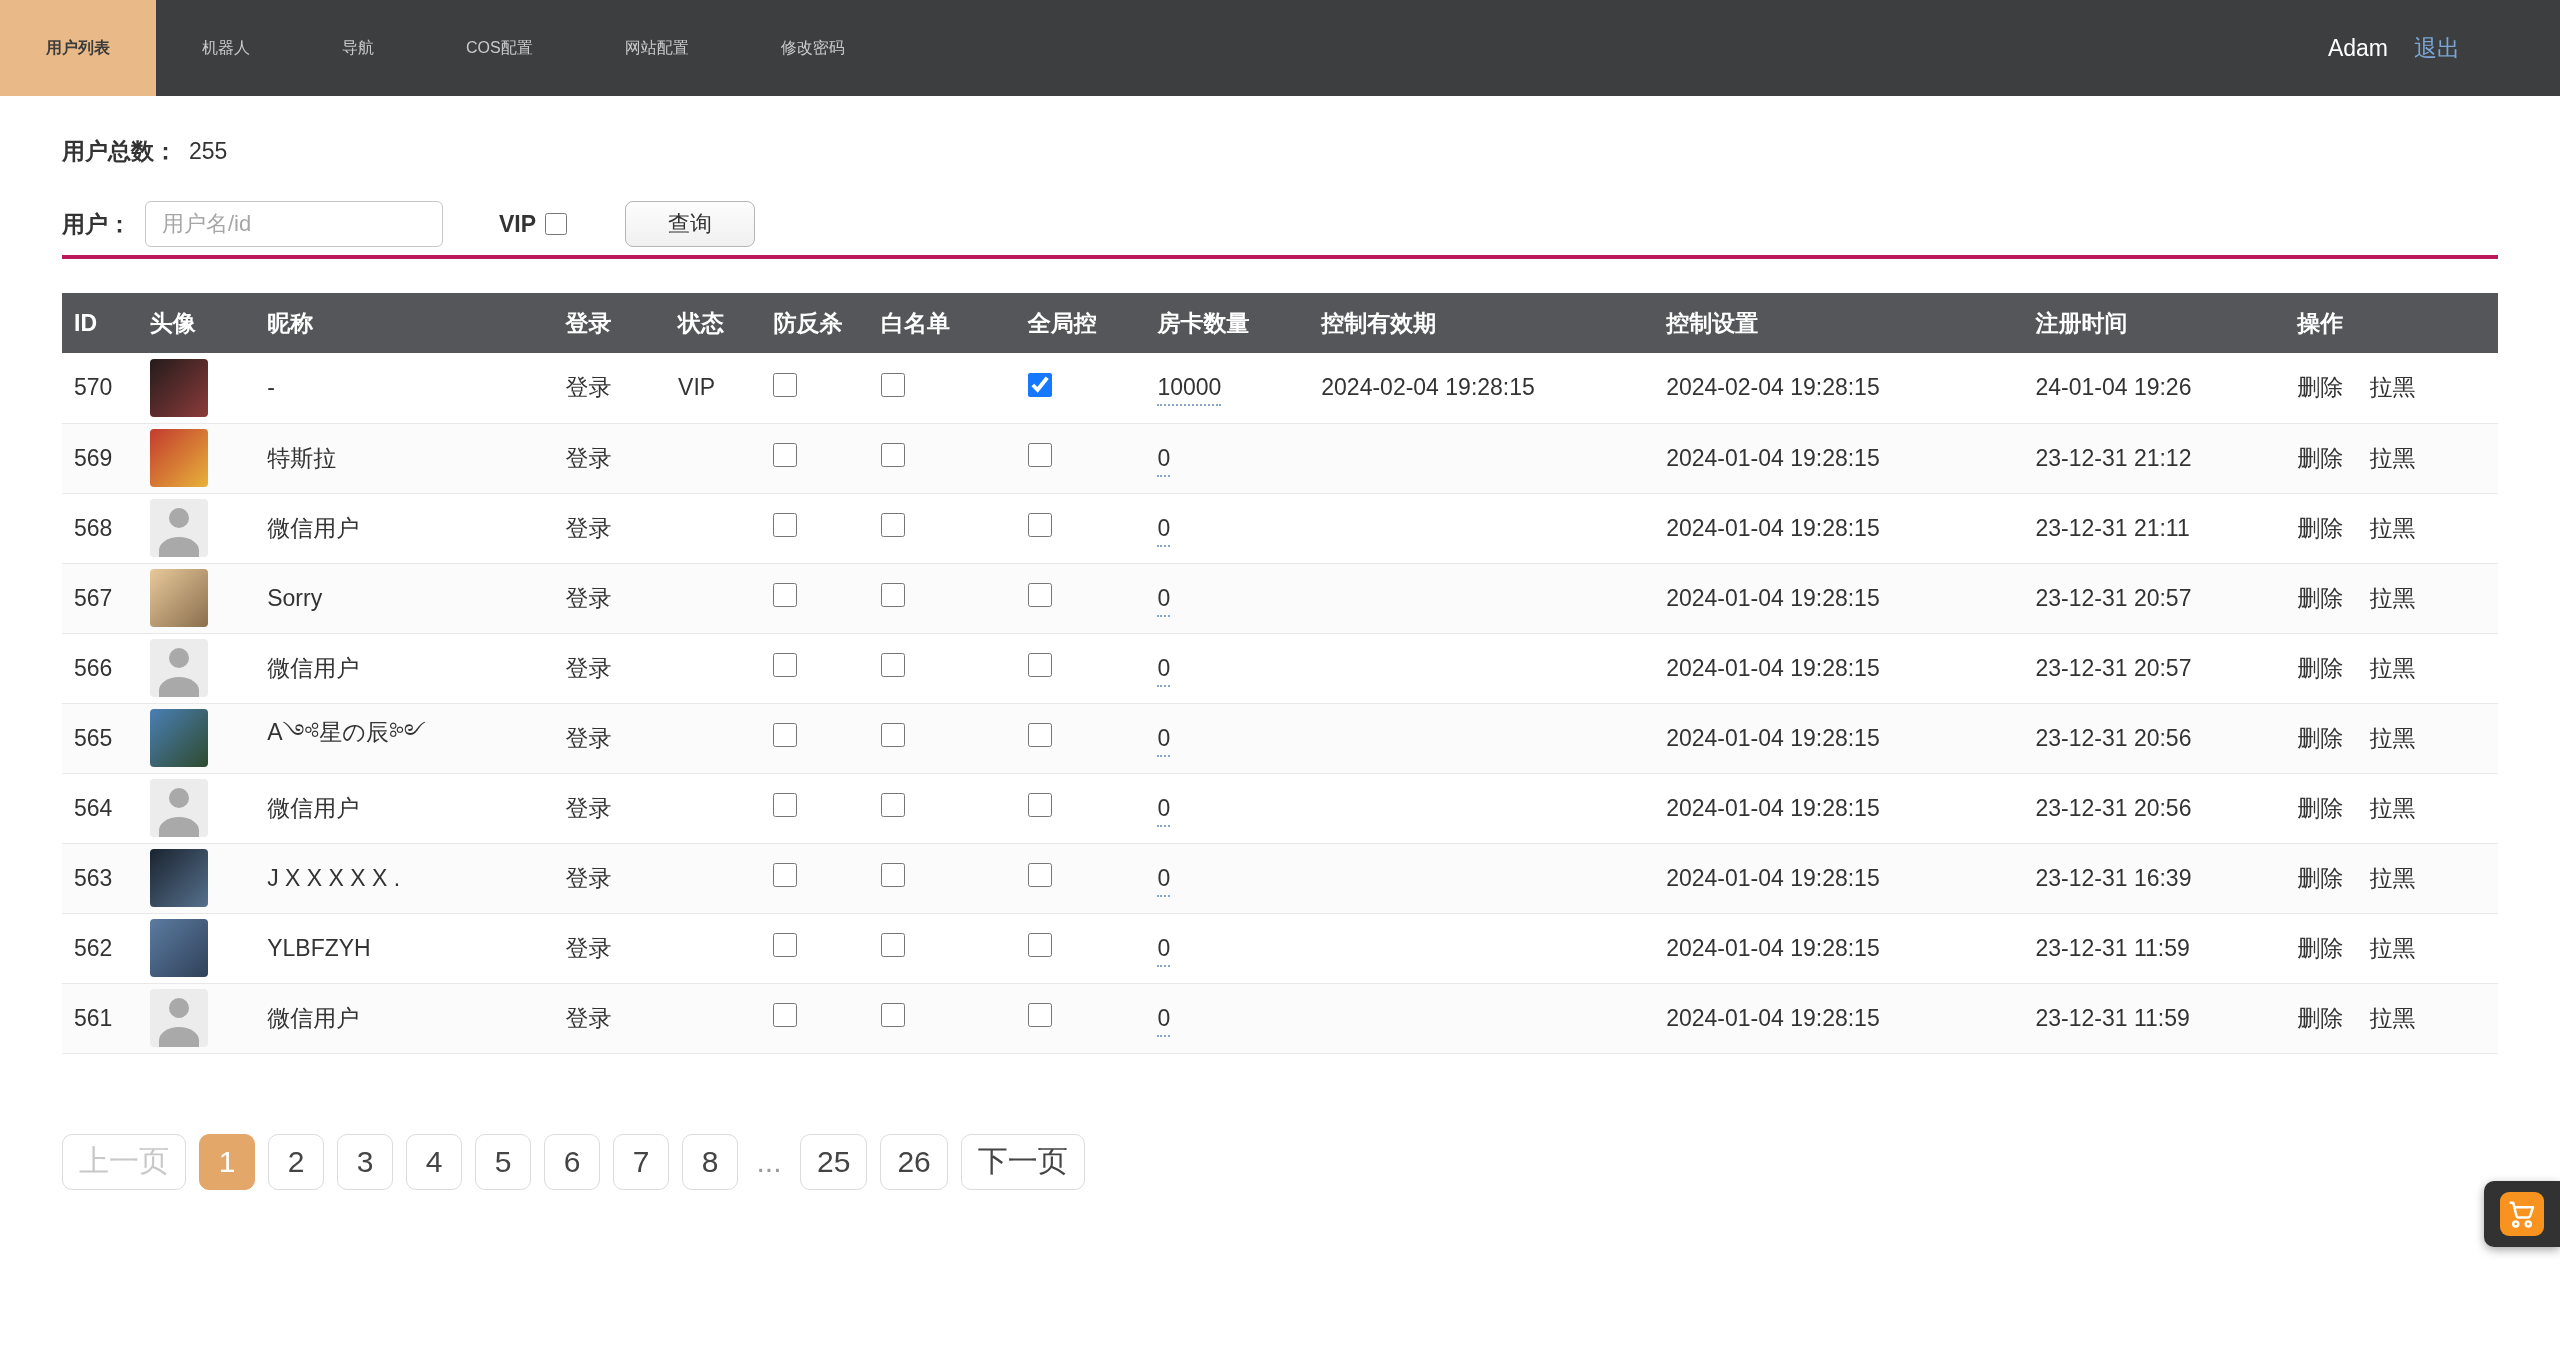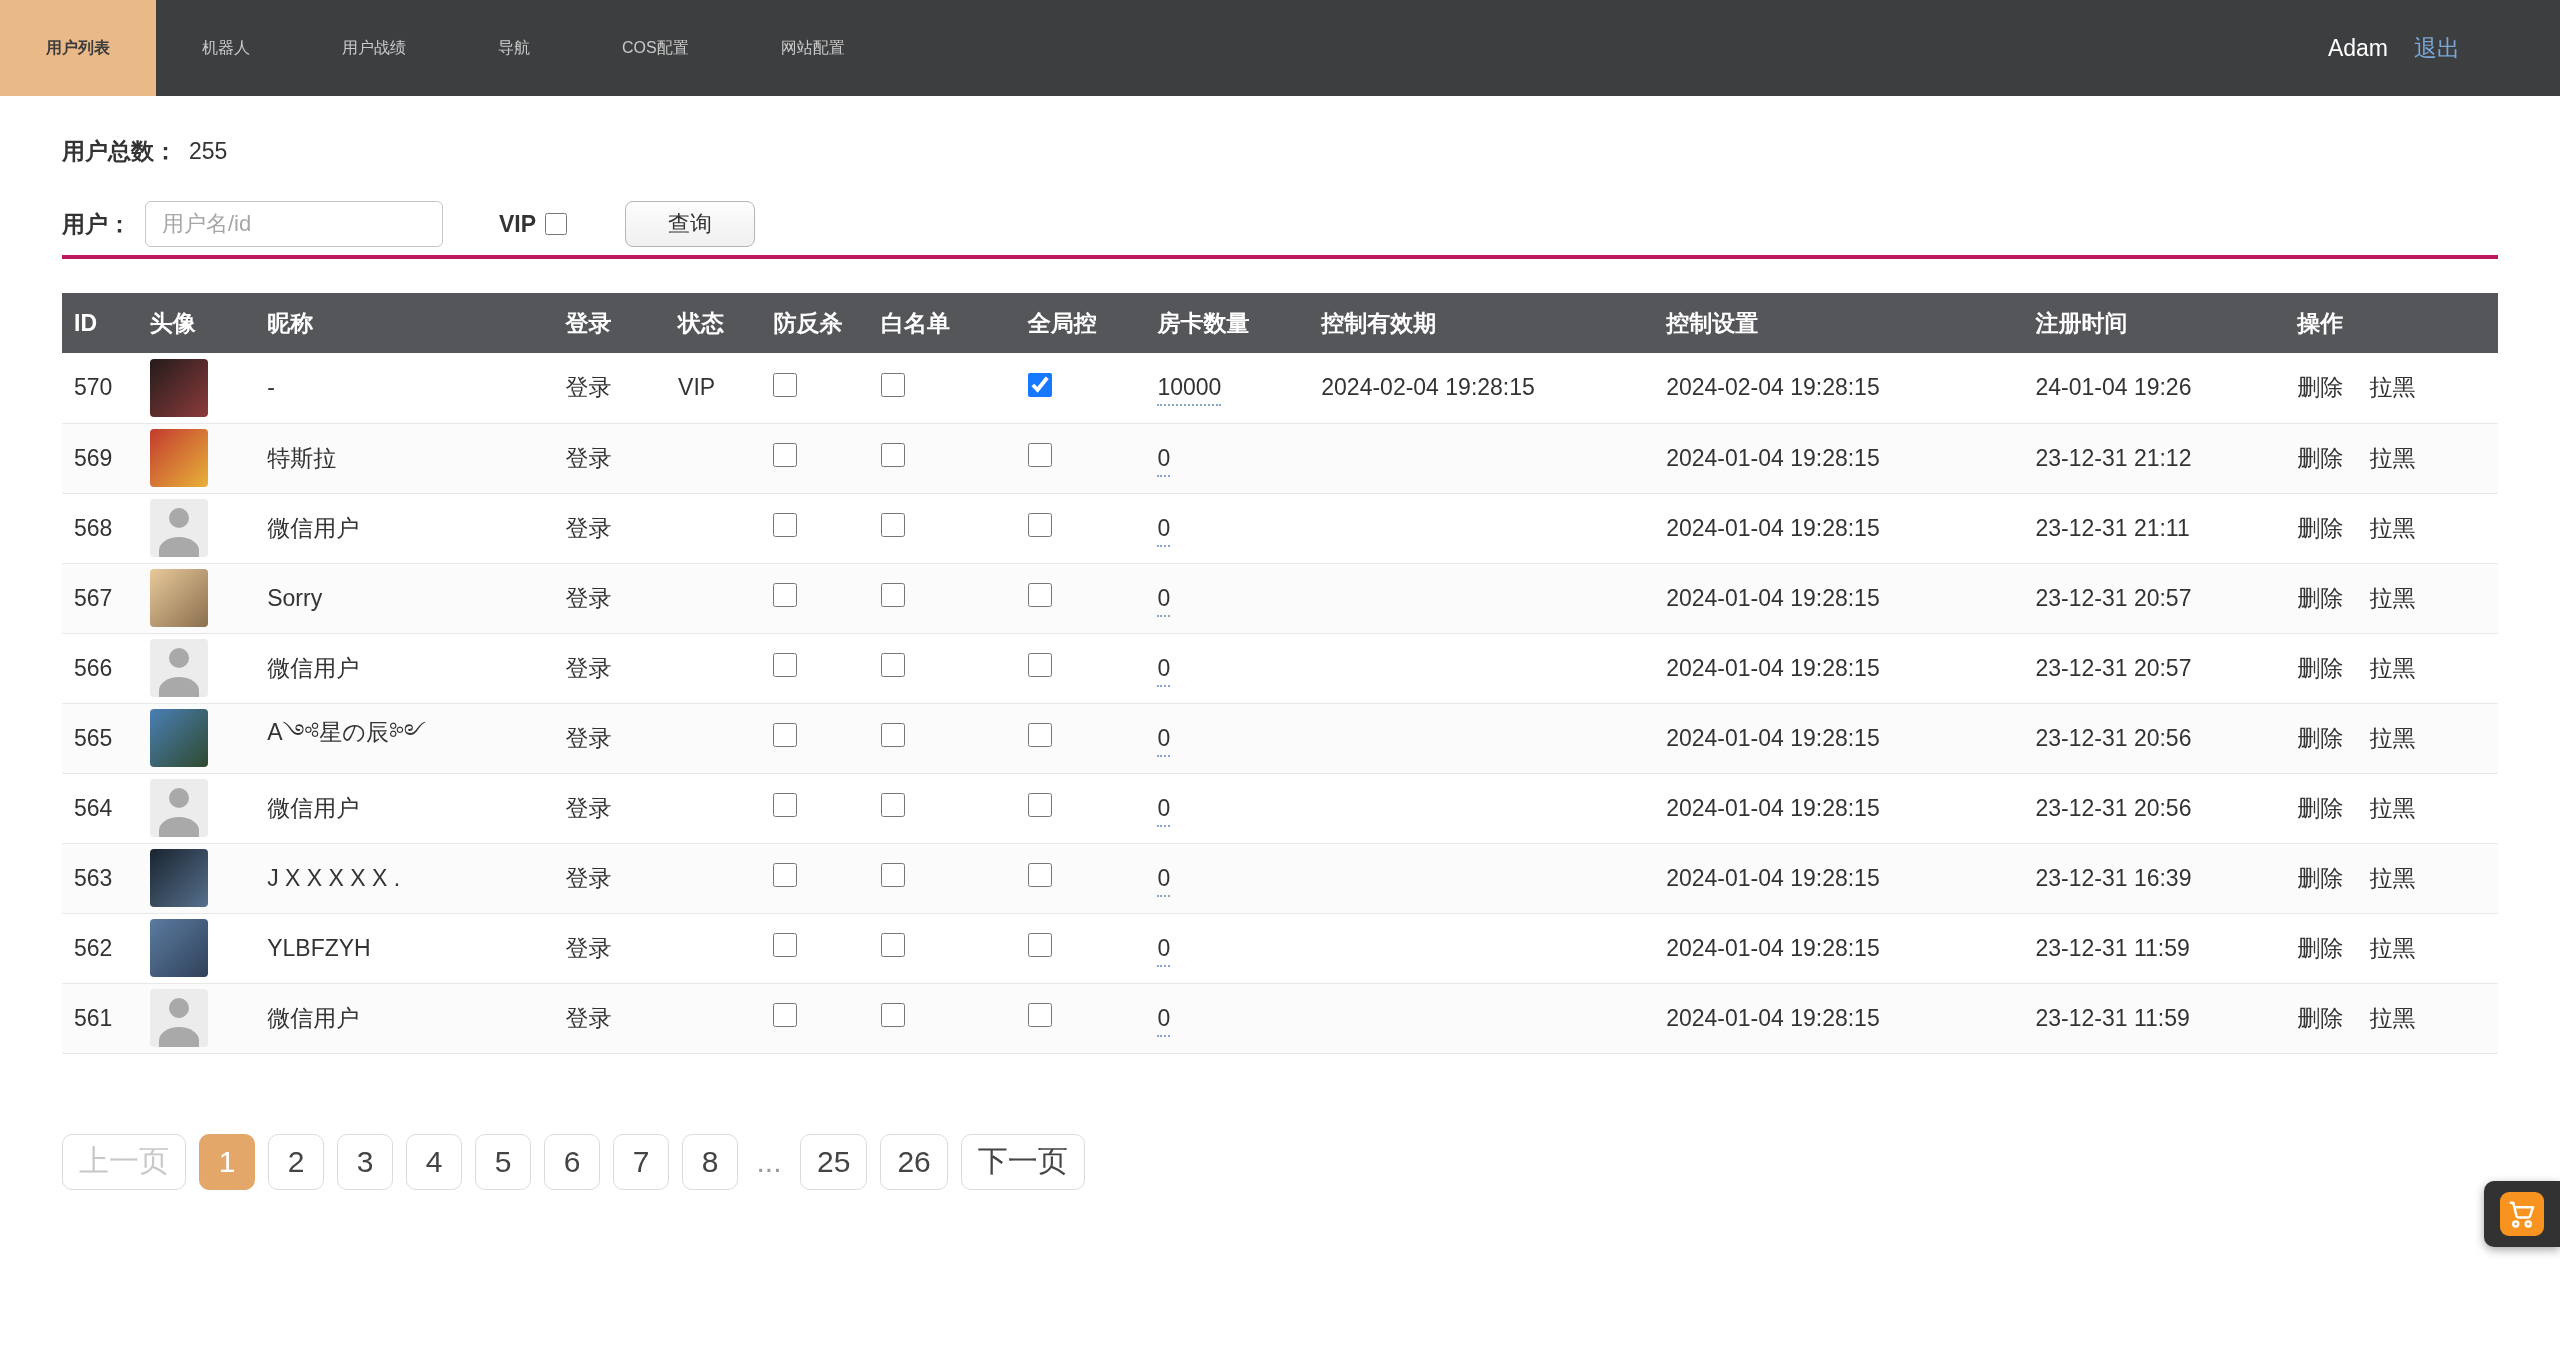--- a/index.html
+++ b/index.html
@@ -108,24 +108,24 @@
     display: flex; align-items: center; justify-content: center;
   }
 </style>
 </head>
 <body>
 
 <div class="top-nav">
   <div class="nav-tabs">
       <div class="nav-tab active">用户列表</div>
       <div class="nav-tab">机器人</div>
-      <div class="nav-tab">用户战绩</div>
       <div class="nav-tab">导航</div>
       <div class="nav-tab">COS配置</div>
       <div class="nav-tab">网站配置</div>
+      <div class="nav-tab">修改密码</div>
     </div>
   <div class="nav-right">
     <span class="nav-user">Adam</span>
     <span class="logout">退出</span>
   </div>
 </div>
 
 <div class="content">
 
   <div class="summary-row">

